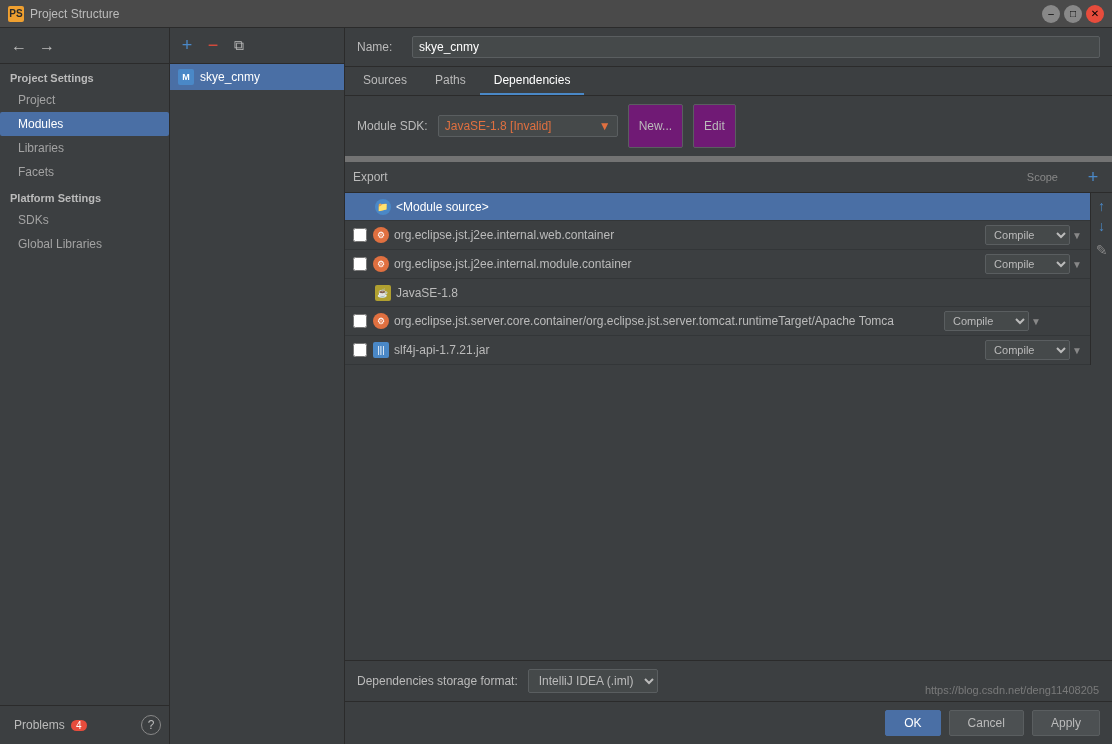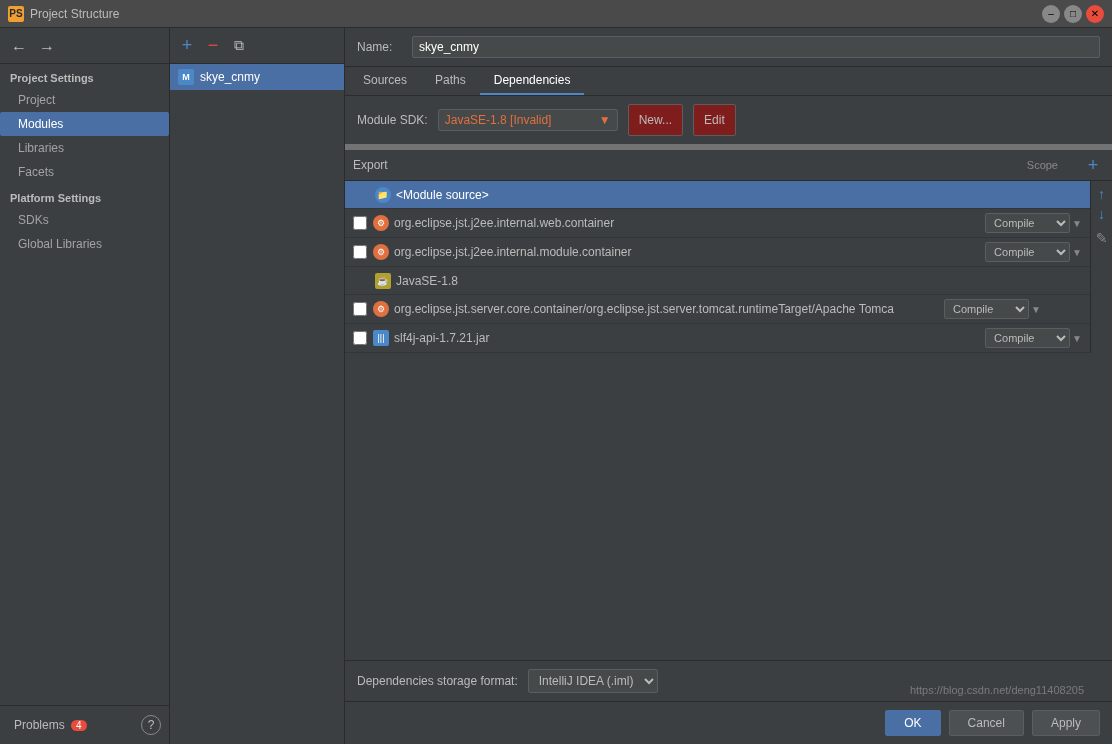--- a/index.html
+++ b/index.html
@@ -264,22 +264,22 @@
       padding: 3px 6px;
       font-size: 12px;
       border-radius: 2px;
       cursor: pointer;
       min-width: 180px;
       display: flex;
       align-items: center;
       justify-content: space-between;
     }
     .sdk-btn {
-      padding: 8px 10px;
-      background: #7f1d1d;
+      padding: 14px 10px;
+      background: #701a75;
       border: 1px solid #5a5e60;
       color: #bbbbbb;
       font-size: 12px;
       cursor: pointer;
       border-radius: 2px;
     }
     .deps-table-header {
       display: flex;
       align-items: center;
       background: #3c3f41;
@@ -442,21 +442,21 @@
     }
     .dlg-btn.primary {
       background: #4a6fa5;
       border-color: #4a6fa5;
       color: #fff;
     }
 
     .watermark {
       position: absolute;
       bottom: 48px;
-      right: 28px;
+      right: 13px;
       font-size: 11px;
       color: #888;
       opacity: 0.8;
     }
 
     .col-export-header {
       width: 80px;
     }
   </style>
 </head>

